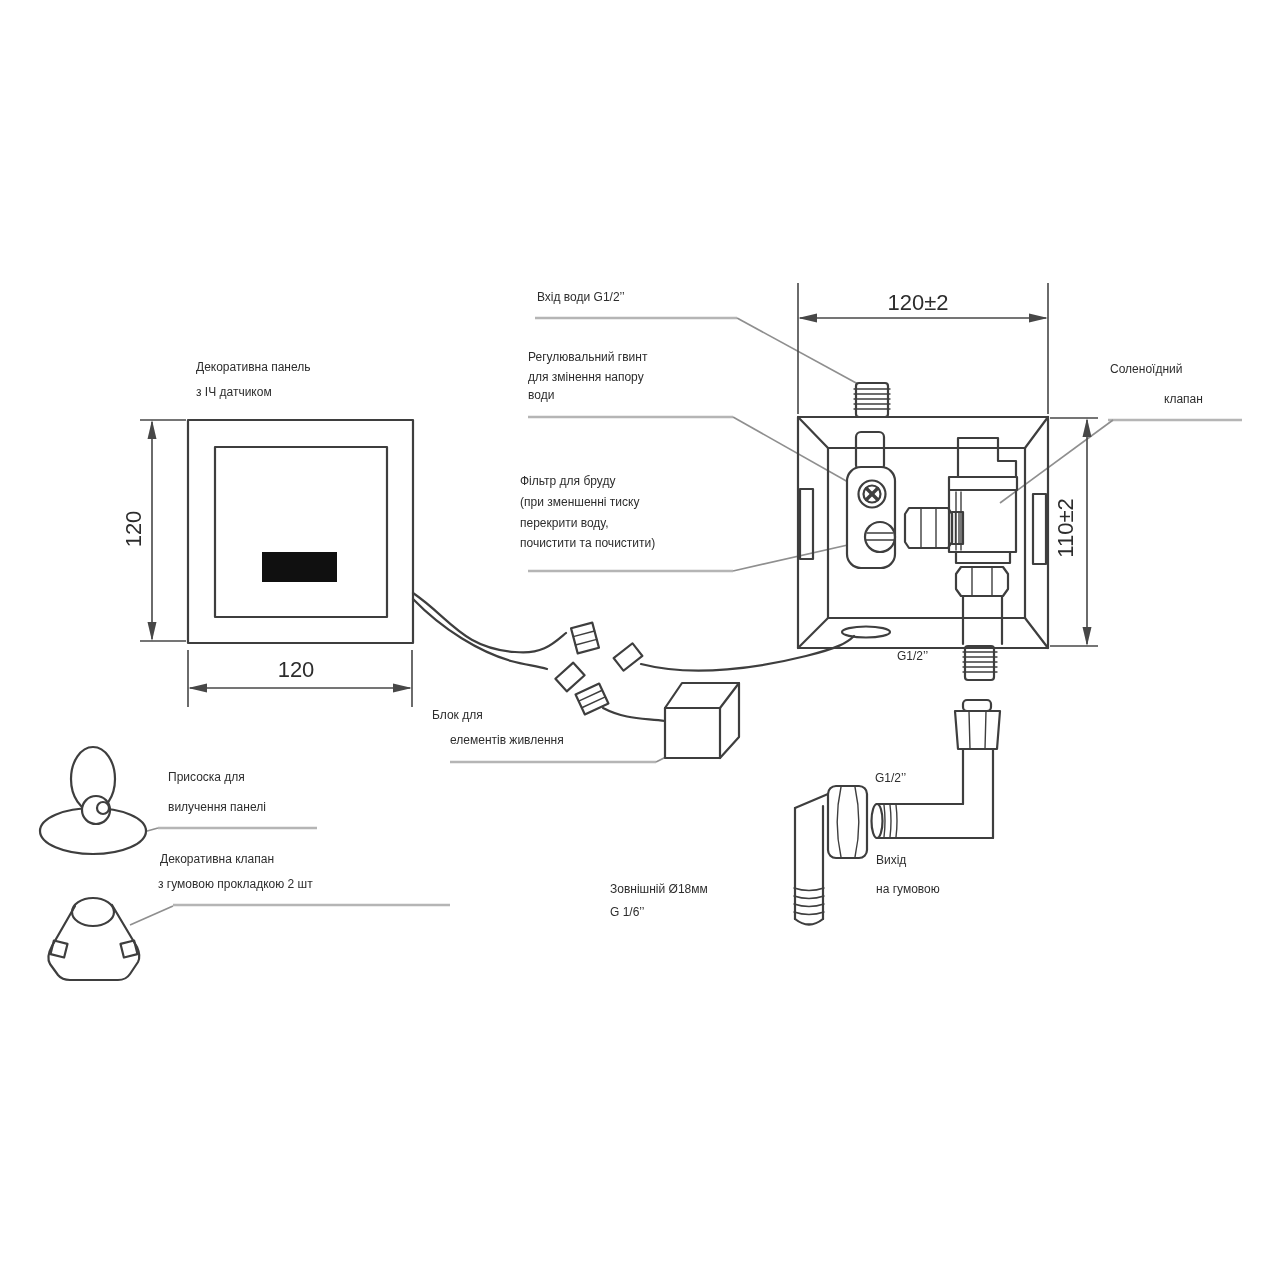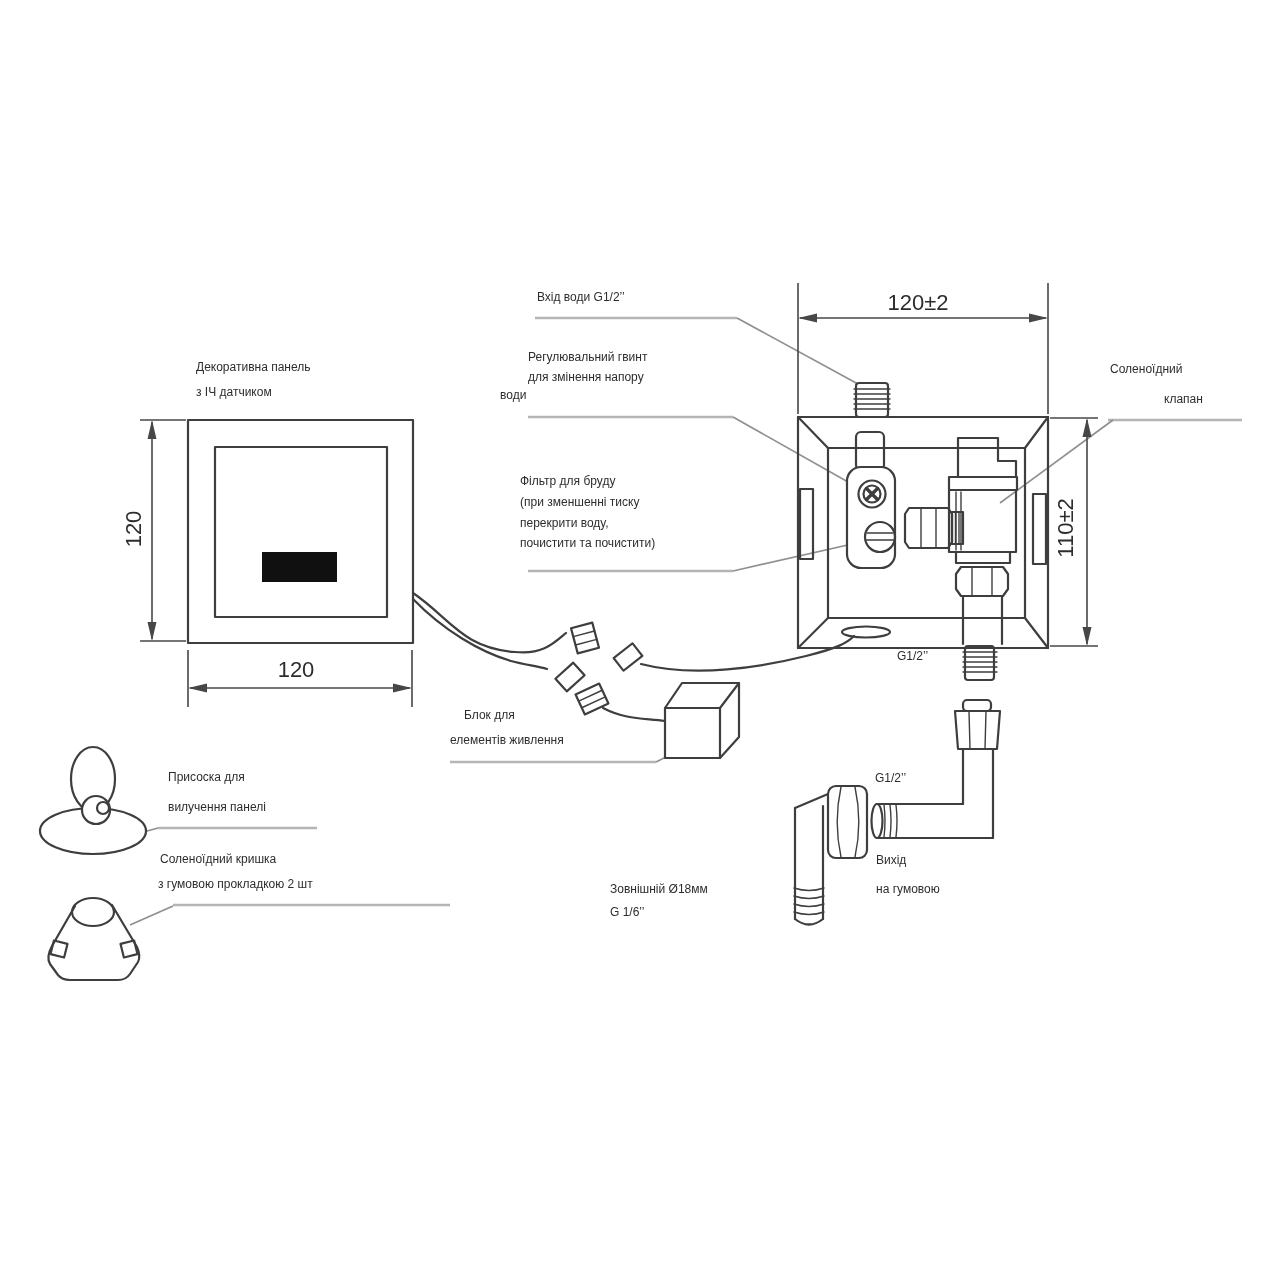--- a/index.html
+++ b/index.html
@@ -247,37 +247,37 @@
 </svg>
 
   <div class="lbl" style="left:196px; top:361px">Декоративна панель</div>
   <div class="lbl" style="left:196px; top:386px">з ІЧ датчиком</div>
   <div class="lbl dimtxt rot" style="left:134px; top:529px">120</div>
   <div class="lbl dimtxt ctr" style="left:296px; top:670px">120</div>
 
   <div class="lbl" style="left:537px; top:291px">Вхід води G1/2’’</div>
   <div class="lbl" style="left:528px; top:351px">Регулювальний гвинт</div>
   <div class="lbl" style="left:528px; top:371px">для змінення напору</div>
-  <div class="lbl" style="left:500px; top:389px">води</div>
+  <div class="lbl" style="left:528px; top:389px">води</div>
   <div class="lbl" style="left:520px; top:475px">Фільтр для бруду</div>
   <div class="lbl" style="left:520px; top:496px">(при зменшенні тиску</div>
   <div class="lbl" style="left:520px; top:517px">перекрити воду,</div>
   <div class="lbl" style="left:520px; top:537px">почистити та почистити)</div>
   <div class="lbl dimtxt ctr" style="left:918px; top:303px">120±2</div>
   <div class="lbl" style="left:1110px; top:363px">Соленоїдний</div>
   <div class="lbl" style="left:1164px; top:393px">клапан</div>
   <div class="lbl dimtxt rot" style="left:1066px; top:528px">110±2</div>
   <div class="lbl" style="left:897px; top:650px">G1/2’’</div>
 
-  <div class="lbl" style="left:464px; top:709px">Блок для</div>
+  <div class="lbl" style="left:432px; top:709px">Блок для</div>
   <div class="lbl" style="left:450px; top:734px">елементів живлення</div>
 
   <div class="lbl" style="left:168px; top:771px">Присоска для</div>
   <div class="lbl" style="left:168px; top:801px">вилучення панелі</div>
-  <div class="lbl" style="left:160px; top:853px">Соленоїдний кришка</div>
+  <div class="lbl" style="left:160px; top:853px">Декоративна клапан</div>
   <div class="lbl" style="left:158px; top:878px">з гумовою прокладкою 2 шт</div>
 
   <div class="lbl" style="left:875px; top:772px">G1/2’’</div>
   <div class="lbl" style="left:876px; top:854px">Вихід</div>
   <div class="lbl" style="left:876px; top:883px">на гумовою</div>
   <div class="lbl" style="left:610px; top:883px">Зовнішній Ø18мм</div>
   <div class="lbl" style="left:610px; top:906px">G 1/6’’</div>
 
 </div>
 

